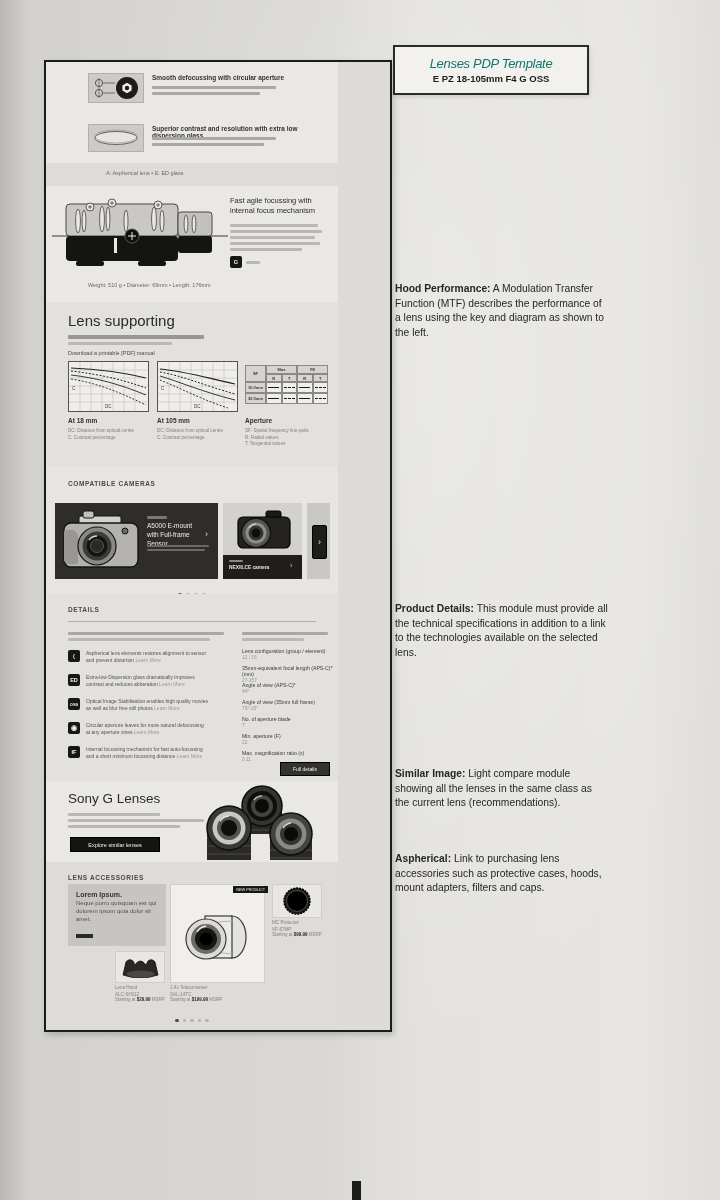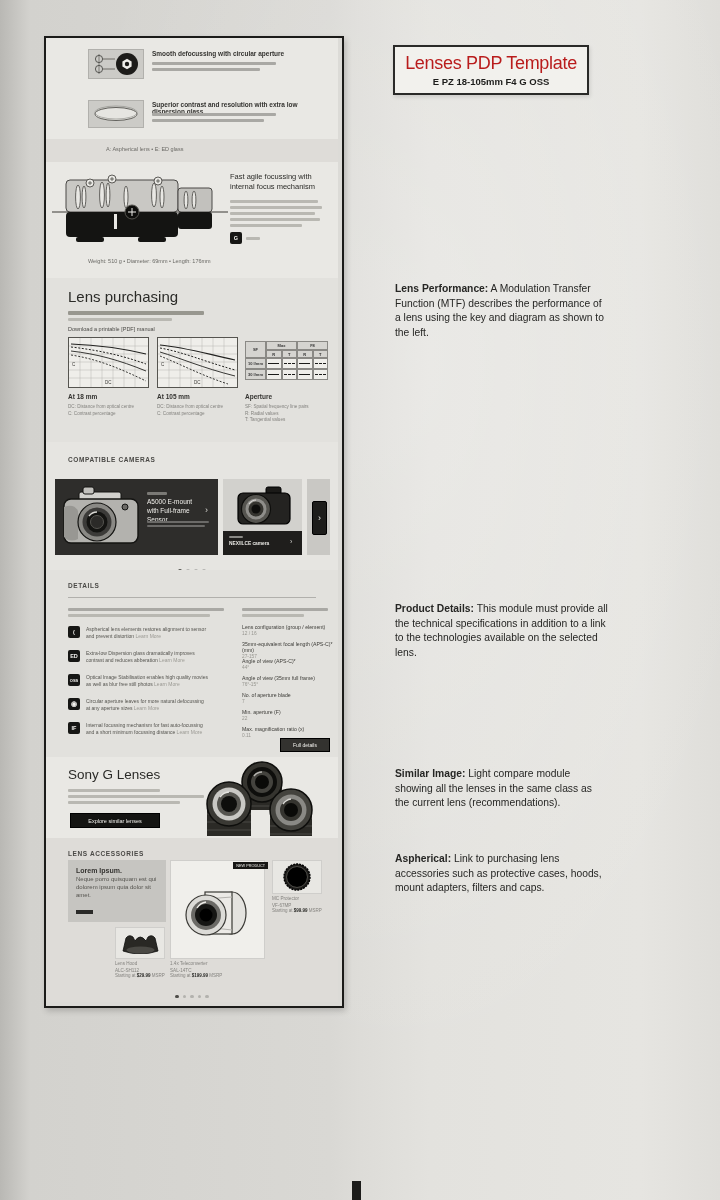--- a/index.html
+++ b/index.html
@@ -7,22 +7,22 @@
        font-family:"Liberation Sans",sans-serif;
        background:
          radial-gradient(ellipse at 58% 30%, rgba(255,255,255,.25), rgba(0,0,0,0) 60%),
          linear-gradient(90deg,#b9b8b4 0px,#d3d2ce 30px,#d9d8d4 330px,#dddcd8 360px,#e3e2de 430px,#e6e5e1 640px,#dfdeda 720px);
        color:#232321;}
   .abs{position:absolute;}
   .bar{position:absolute;background:#a9a8a4;height:3px;border-radius:1px;}
   .bar.dk{background:#98978f;}
   .bar.lt{background:#b9b8b2;}
   
-  #panel{position:absolute;left:44px;top:36px;width:296px;height:968px;
-         border:2px solid #1b1b19;background:#dcdbd7;box-shadow:2px 3px 6px rgba(0,0,0,.18);}
+  #panel{position:absolute;left:44px;top:60px;width:296px;height:968px;
+         border:2px solid #1b1b19;background:#dcdbd7;box-shadow:2px 3px 6px rgba(0,0,0,.18);padding-left:48px;}
   .sec{position:absolute;left:0;width:292px;}
   .seclabel{position:absolute;font-size:6.5px;letter-spacing:.6px;color:#4a4946;font-weight:bold;}
   .tiny{font-size:5.5px;color:#6b6a66;}
   .micro{font-size:4.6px;color:#84837f;line-height:1.45;}
   .iconbox{position:absolute;background:#ccCBc7;background:#cccbc7;border:1px solid #b1b0ac;}
   .badge{position:absolute;width:12px;height:12px;background:#161614;border-radius:2px;color:#f4f3ef;
          font-size:5.5px;font-weight:bold;display:flex;align-items:center;justify-content:center;}
   .btn-dark{position:absolute;background:#1d1d1b;color:#f2f1ed;display:flex;align-items:center;justify-content:center;
             border:1px solid #000;cursor:pointer;}
   .dot{display:inline-block;width:4px;height:4px;border-radius:50%;background:#b3b2ae;margin:0 2px;}
@@ -32,21 +32,21 @@
   .keycell{border:0.5px solid #8a8985;display:flex;align-items:center;justify-content:center;
            font-size:4px;color:#333;background:#efeeea;}
   .keyhead{background:#d5d4d0;font-weight:bold;}
   .lnsample{width:11px;border-top:1.3px solid #1b1b19;}
   .lnsample.dash{border-top-style:dashed;}
   .lnsample.thin{border-top-width:0.8px;}
   
   #titlebox{position:absolute;left:393px;top:45px;width:192px;height:46px;border:2px solid #2a2a28;
             background:#f2f1ed;display:flex;flex-direction:column;align-items:center;justify-content:center;
             box-shadow:1px 2px 4px rgba(0,0,0,.12);}
-  #titlebox .t{font-size:18px;color:#b91c1c;letter-spacing:-.3px;}
+  #titlebox .t{font-size:13px;color:#0f766e;letter-spacing:-.3px;font-style:italic;}
   #titlebox .s{font-size:9.5px;font-weight:bold;color:#1d1d1b;margin-top:2px;}
   .ann{position:absolute;left:395px;width:213px;font-size:10.3px;line-height:1.42;color:#26262 4;color:#262624;}
   .ann p{margin:0 0 14px 0;}
   .specrow .lb{font-size:5.2px;color:#3c3b37;}
   .specrow .vl{font-size:4.8px;color:#96958f;margin-top:1px;}
   .techtxt{font-size:5px;line-height:1.35;color:#55544f;}
   .learn{color:#9a9993;}
   svg{display:block;}
 </style>
 </head>
@@ -133,21 +133,21 @@
     <div class="bar lt" style="left:184px;top:44px;width:92px;"></div>
     <div class="bar lt" style="left:184px;top:50px;width:85px;"></div>
     <div class="bar lt" style="left:184px;top:56px;width:90px;"></div>
     <div class="bar lt" style="left:184px;top:62px;width:72px;"></div>
     <div class="badge" style="left:184px;top:70px;">G</div>
     <div class="bar lt" style="left:200px;top:75px;width:14px;height:2.5px;"></div>
     <div class="abs tiny" style="left:42px;top:96px;">Weight: 510 g • Diameter: 69mm • Length: 176mm</div>
   </div>
 
   <div class="sec" style="top:240px;height:164px;background:#e2e1dd;border-bottom:1px solid #c6c5c1;">
-    <div class="abs" style="left:22px;top:10px;font-size:15px;color:#2b2b28;">Lens purchasing</div>
+    <div class="abs" style="left:22px;top:10px;font-size:15px;color:#2b2b28;">Lens supporting</div>
     <div class="bar dk" style="left:22px;top:33px;width:136px;height:4px;"></div>
     <div class="bar lt" style="left:22px;top:40px;width:104px;"></div>
     <div class="abs" style="left:22px;top:48px;font-size:5.5px;color:#4a4946;">Download a printable [PDF] manual</div>
 
     <div class="chartbox" style="left:22px;top:59px;width:79px;height:49px;">
       <svg width="79" height="49" viewBox="0 0 79 49">
         <g stroke="#b5b4b0" stroke-width="0.5">
           <line x1="11" y1="0" x2="11" y2="49"></line>
             <line x1="22" y1="0" x2="22" y2="49"></line>
             <line x1="33" y1="0" x2="33" y2="49"></line>
@@ -470,21 +470,21 @@
 
 <div id="titlebox">
   <div class="t">Lenses PDP Template</div>
   <div class="s">E PZ 18-105mm F4 G OSS</div>
 </div>
 
 <div class="ann" style="top:137px;">
 </div>
 
 <div class="ann" style="top:282px;">
-  <p><b>Lens Performance:</b> <span>A Modulation Transfer Function (MTF) describes the performance of a lens using the key and diagram as shown to the left.</span></p>
+  <p><b>Hood Performance:</b> <span>A Modulation Transfer Function (MTF) describes the performance of a lens using the key and diagram as shown to the left.</span></p>
 </div>
 
 <div class="ann" style="top:437px;">
 </div>
 
 <div class="ann" style="top:602px;">
   <p><b>Product Details:</b> <span>This module must provide all the technical specifications in addition to a link to the technologies available on the selected lens.</span></p>
 </div>
 
 <div class="ann" style="top:767px;">

